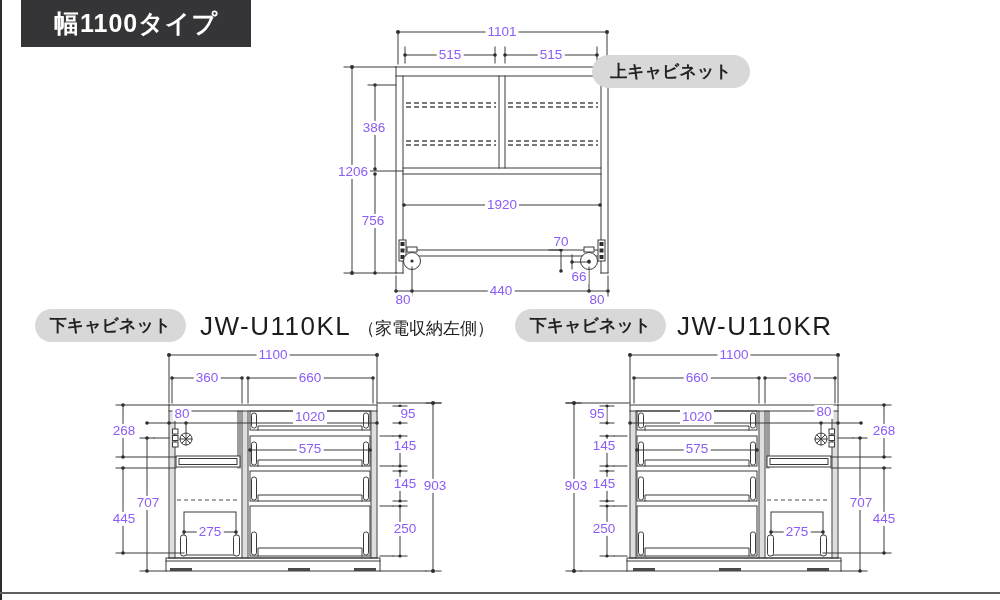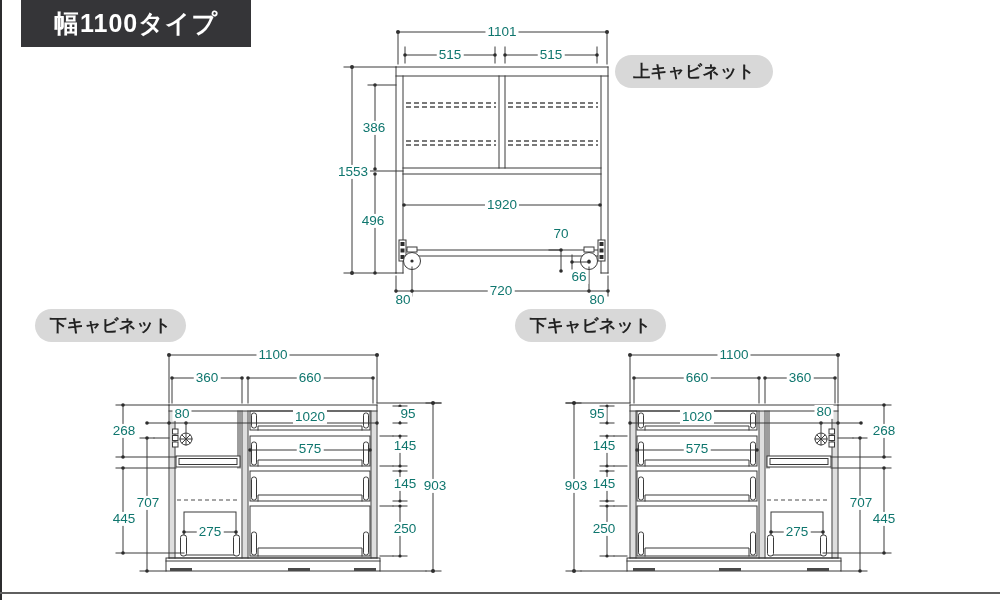--- a/index.html
+++ b/index.html
@@ -11,21 +11,21 @@
   svg.art { position:absolute; left:0; top:0; }
   .ln   { stroke:#3a3a3a; stroke-width:1; fill:none; stroke-linecap:square; }
   .dsh  { stroke:#4d4d4d; stroke-width:1.6; stroke-dasharray:5 3; fill:none; }
   .dsh1 { stroke:#4d4d4d; stroke-width:1.2; stroke-dasharray:4 3; fill:none; }
   .fillw{ fill:#ffffff; stroke:#3a3a3a; stroke-width:1; }
   .wall { fill:#dedede; stroke:none; }
   .dot  { fill:#2d2d2d; stroke:none; }
   .ft   { fill:#4a4a4a; stroke:none; }
   .dim {
     position:absolute; transform:translate(-50%,-50%);
-    font-size:13.5px; line-height:1.05; color:#0f766e;
+    font-size:13.5px; line-height:1.05; color:#8b5cf6;
     background:#fff; padding:0 2px; white-space:nowrap;
   }
   .badge-title {
     position:absolute; left:0; top:0; width:230px; height:47px;
     background:#353538; color:#fff; font-size:25px; font-weight:bold;
     display:flex; align-items:center; justify-content:center; letter-spacing:1px;margin-left:21px;
   }
   .pill {
     position:absolute; height:33px; background:#d8d8d8; border-radius:17px;
     color:#222; font-size:17px; font-weight:bold;
@@ -444,37 +444,40 @@
         <circle class="dot" cx="860" cy="571" r="1.8"></circle>
       <line class="ln" x1="838" y1="438" x2="853" y2="438"></line>
     </g>
   </svg>
 
   <div class="left-edge"></div>
   <div class="bottom-rule"></div>
 
   <div class="badge-title">幅1100タイプ</div>
 
-  <div class="pill" style="left:615px;top:55px;width:158px">上キャビネット</div>
+  <div class="pill" style="left:592px;top:55px;width:158px">上キャビネット</div>
 
   <div class="pill" style="left:35px;top:309px;width:151px">下キャビネット</div>
+  <div class="model" style="left:200px;top:311px">JW-U110KL</div>
+  <div class="note" style="left:358px;top:317px">（家電収納左側）</div>
 
   <div class="pill" style="left:515px;top:309px;width:151px">下キャビネット</div>
+  <div class="model" style="left:677px;top:311px">JW-U110KR</div>
 
   <span class="dim" style="left:502px;top:32px">1101</span>
   <span class="dim" style="left:450px;top:55px">515</span>
   <span class="dim" style="left:551px;top:55px">515</span>
-  <span class="dim" style="left:353px;top:172px">1553</span>
+  <span class="dim" style="left:353px;top:172px">1206</span>
   <span class="dim" style="left:374px;top:128px">386</span>
-  <span class="dim" style="left:373px;top:221px">496</span>
+  <span class="dim" style="left:373px;top:221px">756</span>
   <span class="dim" style="left:502px;top:205px">1920</span>
-  <span class="dim" style="left:561px;top:234px">70</span>
+  <span class="dim" style="left:561px;top:242px">70</span>
   <span class="dim" style="left:579px;top:277px">66</span>
   <span class="dim" style="left:403px;top:300px">80</span>
-  <span class="dim" style="left:501px;top:291px">720</span>
+  <span class="dim" style="left:501px;top:291px">440</span>
   <span class="dim" style="left:597px;top:300px">80</span>
 
   <span class="dim" style="left:273px;top:355px">1100</span>
   <span class="dim" style="left:207px;top:378px">360</span>
   <span class="dim" style="left:310px;top:378px">660</span>
   <span class="dim" style="left:182px;top:414px">80</span>
   <span class="dim" style="left:310px;top:417px">1020</span>
   <span class="dim" style="left:310px;top:449px">575</span>
   <span class="dim" style="left:408px;top:414px">95</span>
   <span class="dim" style="left:405px;top:446px">145</span>

